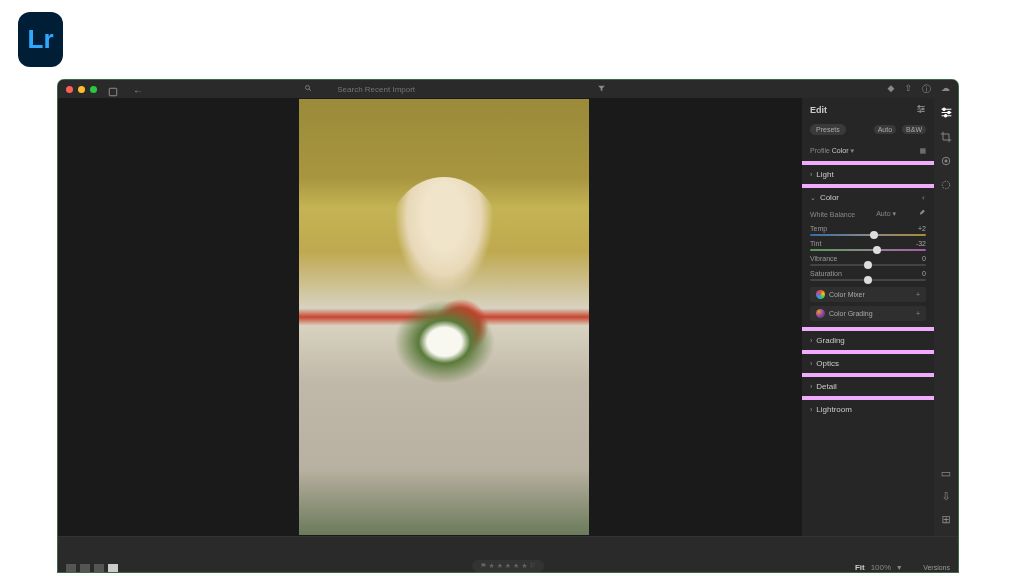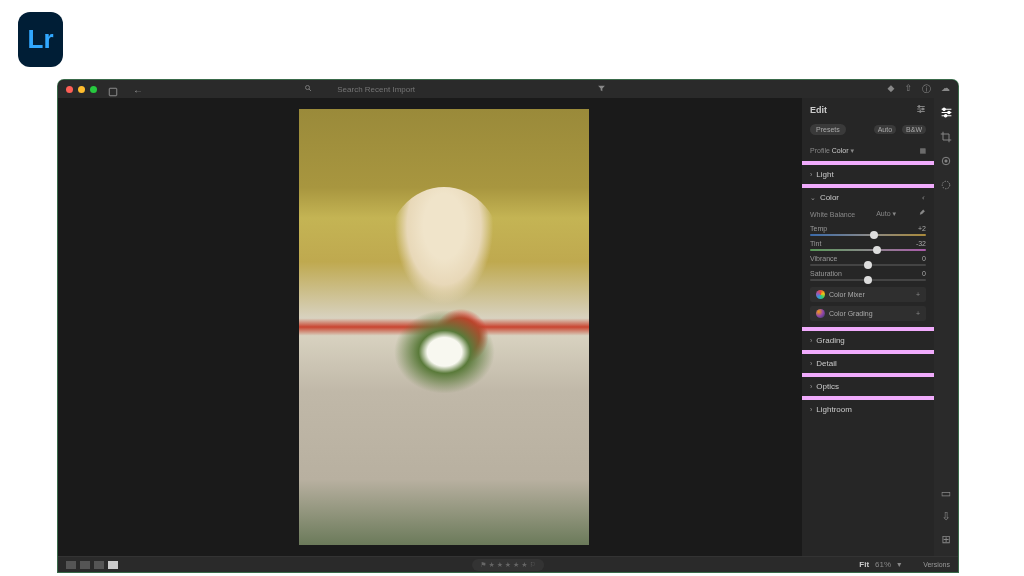--- a/index.html
+++ b/index.html
@@ -62,21 +62,21 @@
   .sub-icon { width: 9px; height: 9px; border-radius: 50%; }
   .sub-icon.mixer { background: conic-gradient(#e74c3c,#f1c40f,#2ecc71,#3498db,#9b59b6,#e74c3c); }
   .sub-icon.grading { background: radial-gradient(circle at 30% 30%,#f39c12,#8e44ad,#2c3e50); }
 
   
   .tool-strip { width: 24px; background: #2a2a2a; display: flex; flex-direction: column; align-items: center; gap: 10px; padding-top: 8px; color: #888; font-size: 11px; }
   .tool-strip .tool { cursor: pointer; }
   .tool-strip .active { color: #fff; }
 
   
-  .bottombar { height: 16px; background: #2a2a2a; display: flex; align-items: center; padding: 0 8px; color: #888; font-size: 8px; border-top: 1px solid #333; }
+  .bottombar { height: 36px; background: #2a2a2a; display: flex; align-items: flex-end; padding: 0 8px; color: #888; font-size: 8px; border-top: 1px solid #333; }
   .view-modes { display: flex; gap: 4px; }
   .view-modes span { width: 10px; height: 8px; background: #555; }
   .view-modes span.active { background: #ccc; }
   .stars { position: absolute; left: 50%; transform: translateX(-50%); display: flex; gap: 2px; align-items: center; background: #333; padding: 2px 8px; border-radius: 8px; font-size: 7px; color: #666; }
   .fit-info { margin-left: auto; display: flex; gap: 6px; align-items: center; }
   .versions { margin-left: 16px; font-size: 7px; color: #999; }
 
   .tool-strip-bottom { margin-top: auto; display:flex; flex-direction:column; gap:10px; padding-bottom:10px; align-items:center;}
 </style>
 </head>
@@ -227,27 +227,27 @@
 
       <div class="section">
           <div class="section-head">
             <span class="chev">›</span>
             <span class="name">Grading</span>
           </div>
         </div>
       <div class="section">
           <div class="section-head">
             <span class="chev">›</span>
-            <span class="name">Detail</span>
+            <span class="name">Optics</span>
           </div>
         </div>
       <div class="section">
           <div class="section-head">
             <span class="chev">›</span>
-            <span class="name">Optics</span>
+            <span class="name">Detail</span>
           </div>
         </div>
       <div class="section">
           <div class="section-head">
             <span class="chev">›</span>
             <span class="name">Lightroom</span>
           </div>
         </div>
     </div>
 
@@ -293,18 +293,18 @@
       <span></span>
       <span class="active"></span>
     </div>
     <div class="stars">
       <span>⚑</span>
       <span>★ ★ ★ ★ ★</span>
       <span>⚐</span>
     </div>
     <div class="fit-info">
       <span style="font-weight:600;color:#ccc">Fit</span>
-      <span>61%</span>
+      <span>100%</span>
       <span>▾</span>
       <span class="versions">Versions</span>
     </div>
   </div>
 </div>
 
 </body></html>

